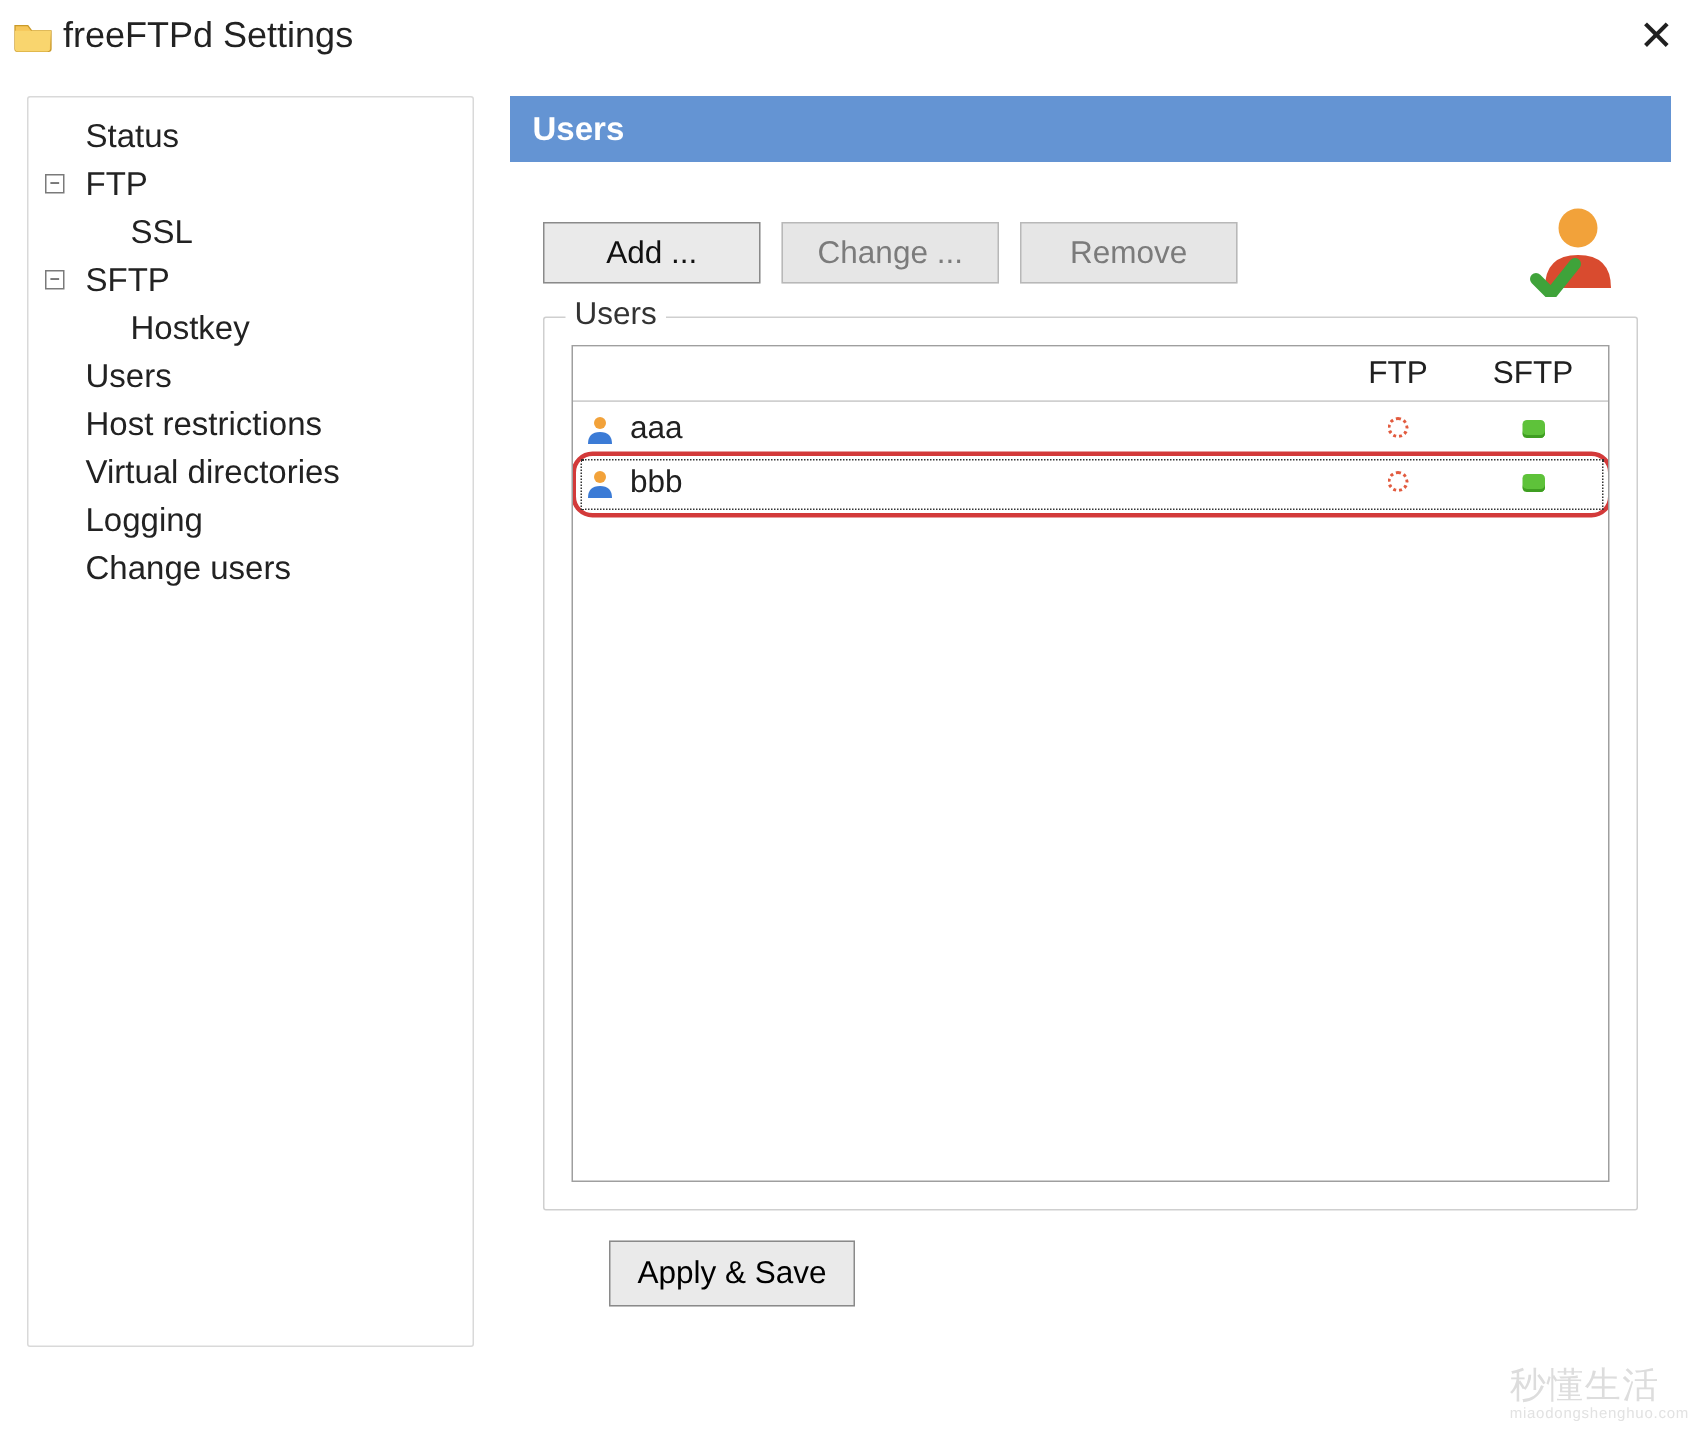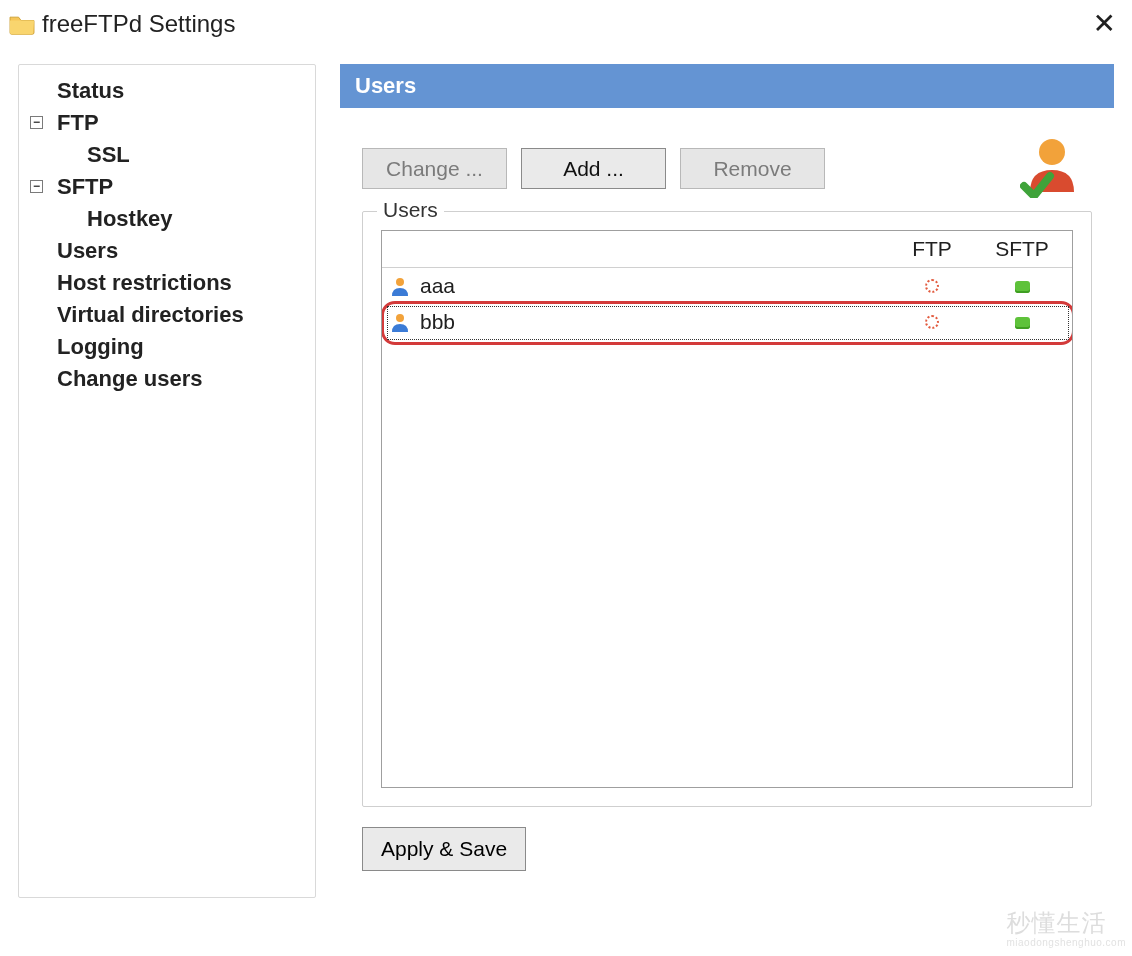--- a/index.html
+++ b/index.html
@@ -44,21 +44,21 @@
     height: calc(100% - 44px);
   }
   .sidebar {
     width: 298px;
     background: #ffffff;
     border: 1px solid #d9d9d9;
     border-radius: 2px;
     padding: 10px 4px 10px 8px;
     height: 834px;
   }
-  .tree ul { list-style: none; margin: 0; padding: 0; font-weight: bold; }
+  .tree ul { list-style: none; margin: 0; padding: 0; }
   .tree li { position: relative; }
   .tree .node {
     display: flex;
     align-items: center;
     font-size: 22px;
     color: #222;
     padding: 3px 0 3px 0;
     cursor: default;
   }
   .tree .node.child { padding-left: 60px; }
@@ -190,20 +190,21 @@
   .status-off {
     width: 14px; height: 14px;
     border: 2px dotted #e25b3f;
     border-radius: 50%;
     background: transparent;
     box-shadow: none;
   }
   .user-icon { width: 20px; height: 20px; display:inline-flex; }
   .apply-row {
     margin-top: 20px;
+    margin-left: 44px;
   }
   .apply-btn {
     height: 44px;
     padding: 0 18px;
     border: 1px solid #8a8a8a;
     background: #eaeaea;
     font-size: 21px;
     cursor: pointer;
   }
   .watermark {
@@ -312,22 +313,22 @@
 
       <span class="hero-icon">
         <svg viewBox="0 0 64 64" width="64" height="64">
           <circle cx="32" cy="18" r="13" fill="#f2a23a"></circle>
           <path d="M10 58 Q10 36 32 36 Q54 36 54 58 Z" fill="#d94b2f"></path>
           <path d="M4 52 L14 62 L30 42" fill="none" stroke="#3fa33a" stroke-width="8" stroke-linecap="round" stroke-linejoin="round"></path>
         </svg>
       </span>
 
       <div class="toolbar">
+        <button class="btn">Add ...</button>
         <button class="btn" disabled="">Change ...</button>
-        <button class="btn">Add ...</button>
         <button class="btn" disabled="">Remove</button>
       </div>
 
       <div class="users-group">
         <span class="legend">Users</span>
 
         <div class="users-table-wrap" style="position:relative;">
           <table class="users-table">
             <thead>
               <tr>

